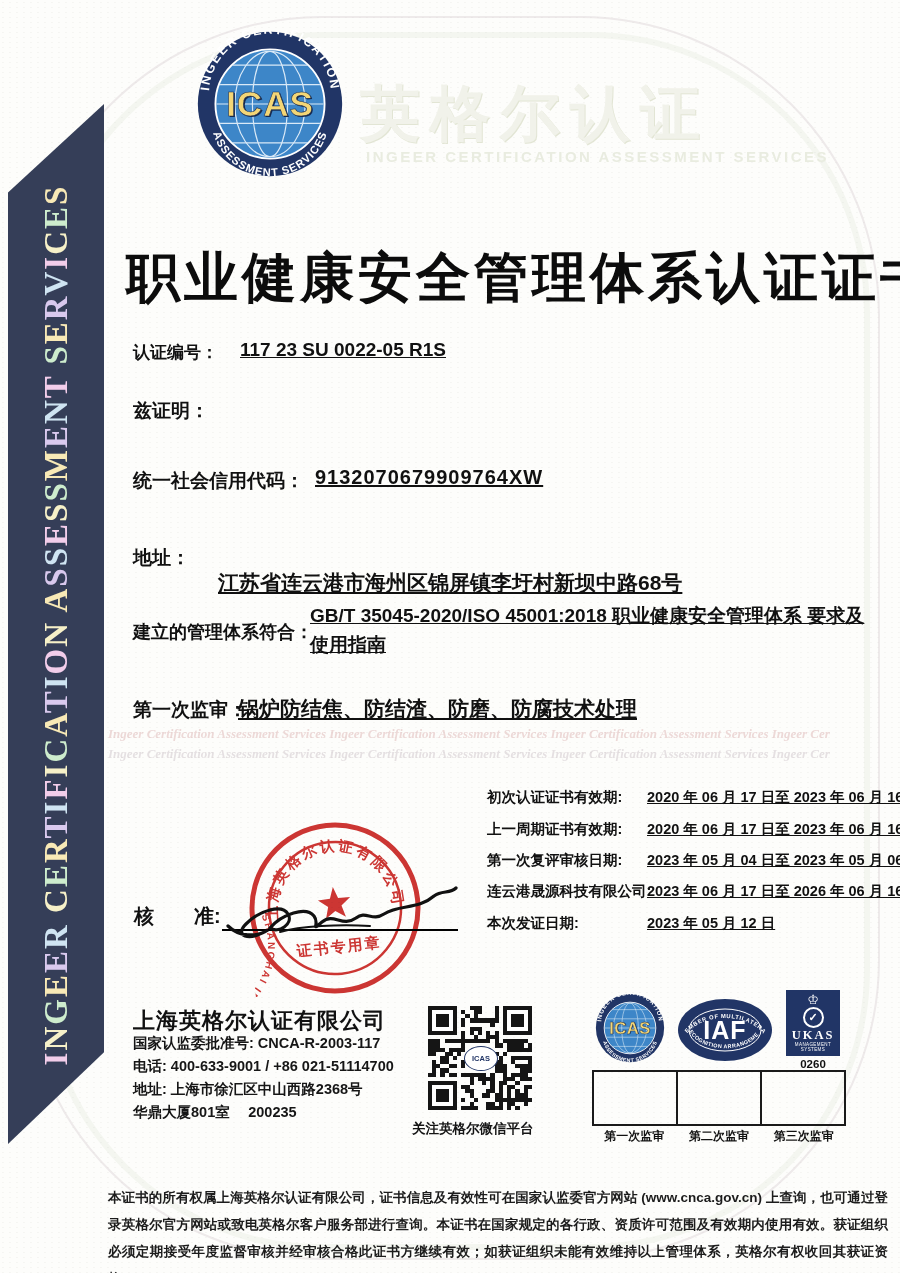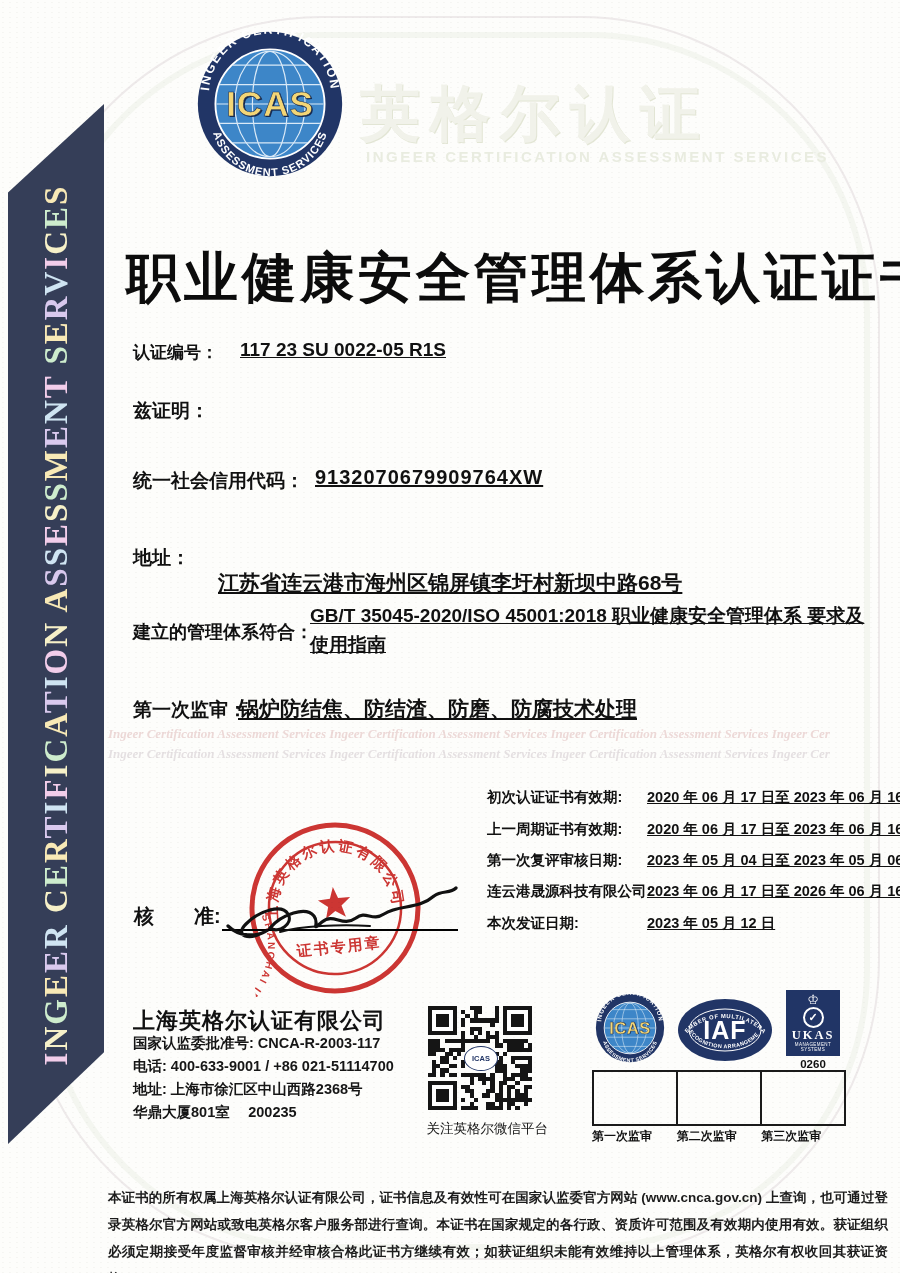--- a/index.html
+++ b/index.html
@@ -38,34 +38,34 @@
   .date-row .val{position:absolute;left:160px;font-size:14.5px;font-weight:700;}
   .approve-line{left:222px;top:929px;width:236px;border-top:2px solid #000;height:0;}
   .seal{left:247px;top:820px;opacity:.9;mix-blend-mode:multiply;transform:rotate(-6deg);}
   .sig{left:220px;top:874px;}
   .issuer-name{left:133px;top:1006px;font-size:22px;font-weight:800;letter-spacing:1px;color:#111;}
   .issuer-lines{left:133px;top:1032px;font-size:14.5px;font-weight:600;line-height:23px;color:#161616;}
   .qr{left:428px;top:1006px;width:104px;height:104px;}
   .qr-label{left:464px;top:1046px;width:32px;height:23px;background:#fff;border:1.5px solid var(--logo_navy,#213566);
             border-radius:50%;display:flex;align-items:center;justify-content:center;
             font-size:7.5px;font-weight:800;color:var(--logo_navy,#213566);}
-  .qr-caption{left:412px;top:1120px;width:136px;text-align:right;font-size:13.5px;font-weight:400;color:#151515;}
+  .qr-caption{left:412px;top:1120px;width:136px;text-align:left;font-size:13.5px;font-weight:700;color:#151515;}
   .ukas{left:786px;top:990px;width:54px;height:66px;background:var(--logo_navy,#213566);color:#fff;
         display:flex;flex-direction:column;align-items:center;justify-content:center;gap:1px;}
   .ukas .crown{font-size:13px;line-height:1;}
   .ukas .chk{width:17px;height:17px;border:2px solid #fff;border-radius:50%;display:flex;
              align-items:center;justify-content:center;font-size:11px;font-weight:700;line-height:1;}
   .ukas .nm{font-size:12.5px;font-weight:800;letter-spacing:2px;line-height:1.1;font-family:Liberation Serif, serif;}
   .ukas .sub{font-size:4.5px;letter-spacing:.4px;text-align:center;line-height:1.1;}
   .ukas-num{left:786px;top:1058px;width:54px;text-align:center;font-size:11.5px;font-weight:700;color:#111;}
   .audit-table{left:592px;top:1070px;width:250px;height:52px;border:2px solid #1a1a1a;display:flex;}
   .audit-cell{flex:1;border-right:2px solid #1a1a1a;}
   .audit-cell:last-child{border-right:none;}
   .audit-labels{left:592px;top:1128px;width:254px;display:flex;}
-  .audit-labels div{flex:1;text-align:left;font-size:12px;font-weight:700;color:#111;}
+  .audit-labels div{flex:1;text-align:center;font-size:12px;font-weight:700;color:#111;}
   .disclaimer{left:108px;top:1184px;width:780px;font-size:13.5px;font-weight:600;
               line-height:27px;color:#1c1c1c;text-align:justify;}
   svg text{font-family:"Liberation Sans", sans-serif;}
 </style>
 </head>
 <body>
 
 <svg width="0" height="0" style="position:absolute" aria-hidden="true">
   <symbol id="icas-logo-sym" viewBox="0 0 160 160">
     <circle cx="80" cy="80" r="78" fill="#213566"></circle>

